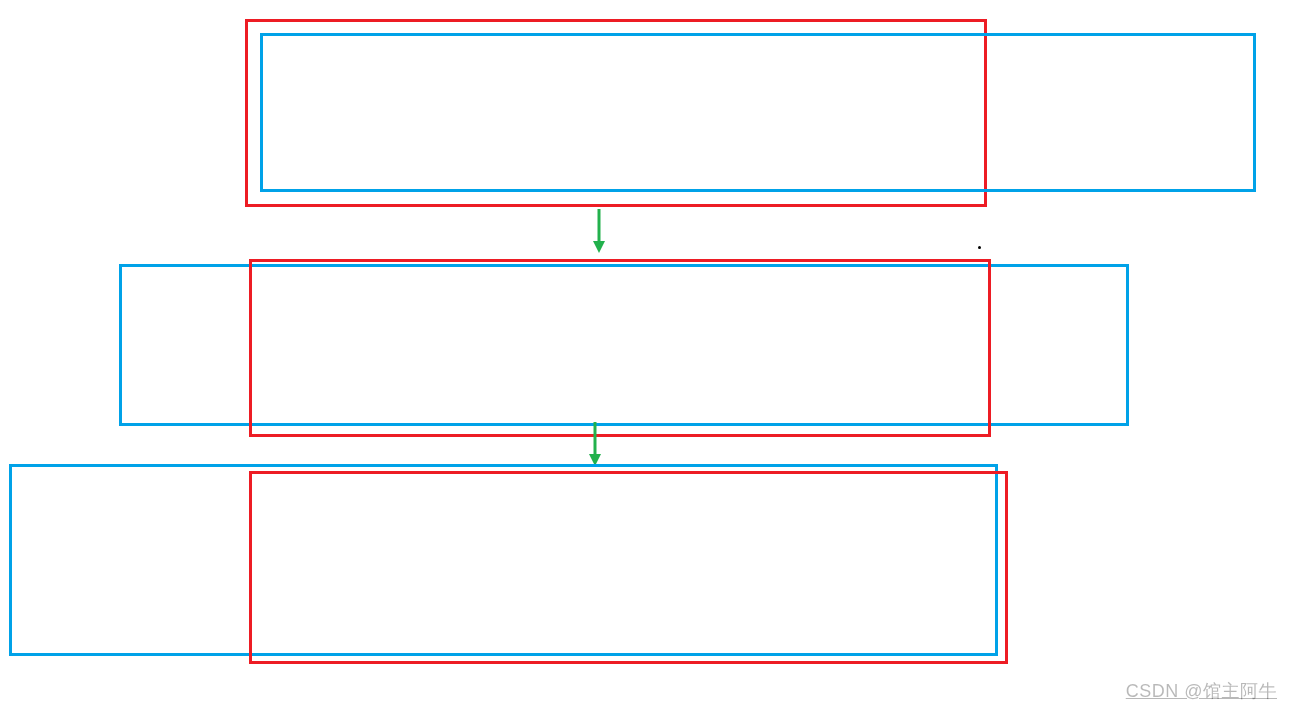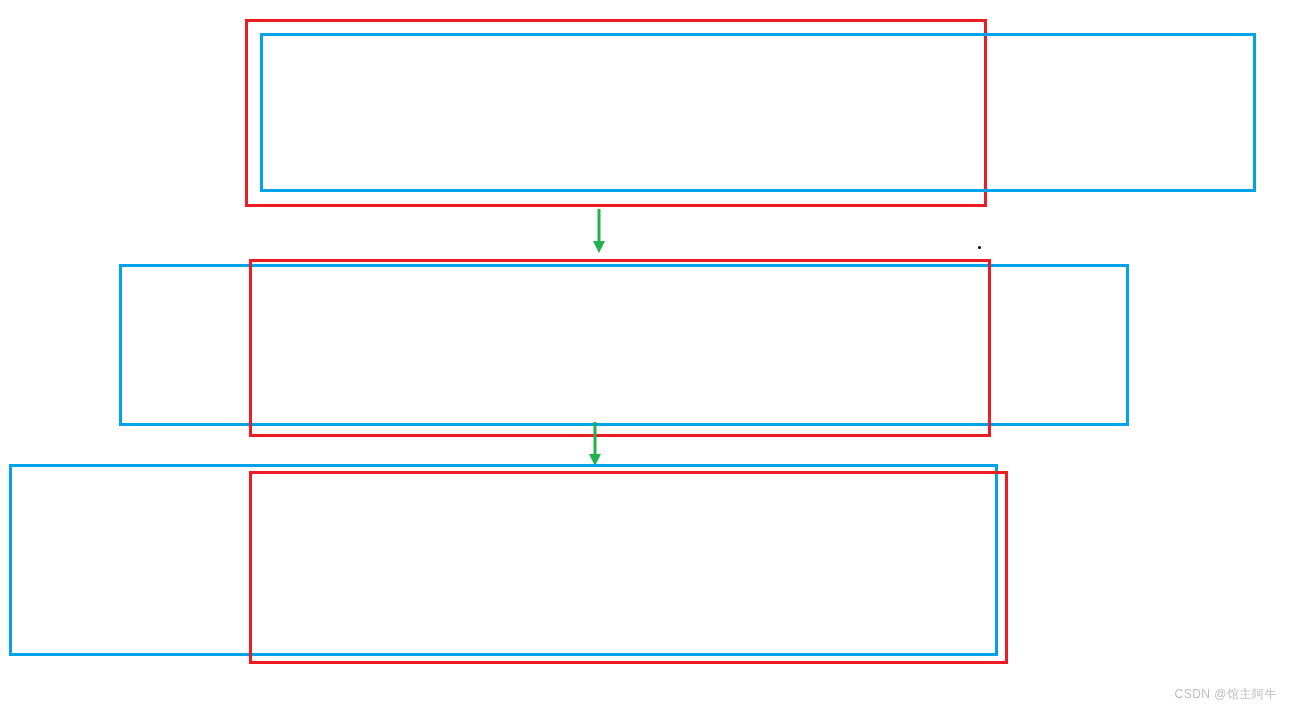--- a/index.html
+++ b/index.html
@@ -1,21 +1,21 @@
 <!DOCTYPE html>
 <html><head>
 <meta charset="utf-8">
 <style>
   * { box-sizing: border-box; margin: 0; padding: 0; }
   html, body { width: 1289px; height: 709px; background: #fff; font-family: sans-serif; overflow: hidden; position: relative; }
   .rect { position: absolute; background: transparent; }
   .red  { border: 3px solid #ed1c24; }
   .blue { border: 3px solid #00a2e8; }
   .arrow { position: absolute; }
-  .watermark { position: absolute; right: 12px; bottom: 6px; color: rgba(0,0,0,0.28); font-size: 12px; letter-spacing: 0.5px; }
+  .watermark { position: absolute; right: 12px; bottom: 6px; color: rgba(0,0,0,0.28); font-size: 18px; letter-spacing: 0.5px; text-decoration: underline; }
 </style>
 </head>
 <body>
 
 <div class="rect red" style="left:245px; top:19px;  width:742px;  height:188px;"></div>
 <div class="rect blue" style="left:260px; top:33px;  width:996px;  height:159px;"></div>
 
 <svg class="arrow" style="left:590px; top:207px;" width="18" height="48" viewBox="0 0 18 48">
   <line x1="9" y1="2" x2="9" y2="38" stroke="#22b14c" stroke-width="3"></line>
   <polygon points="9,46 3,34 15,34" fill="#22b14c"></polygon>

